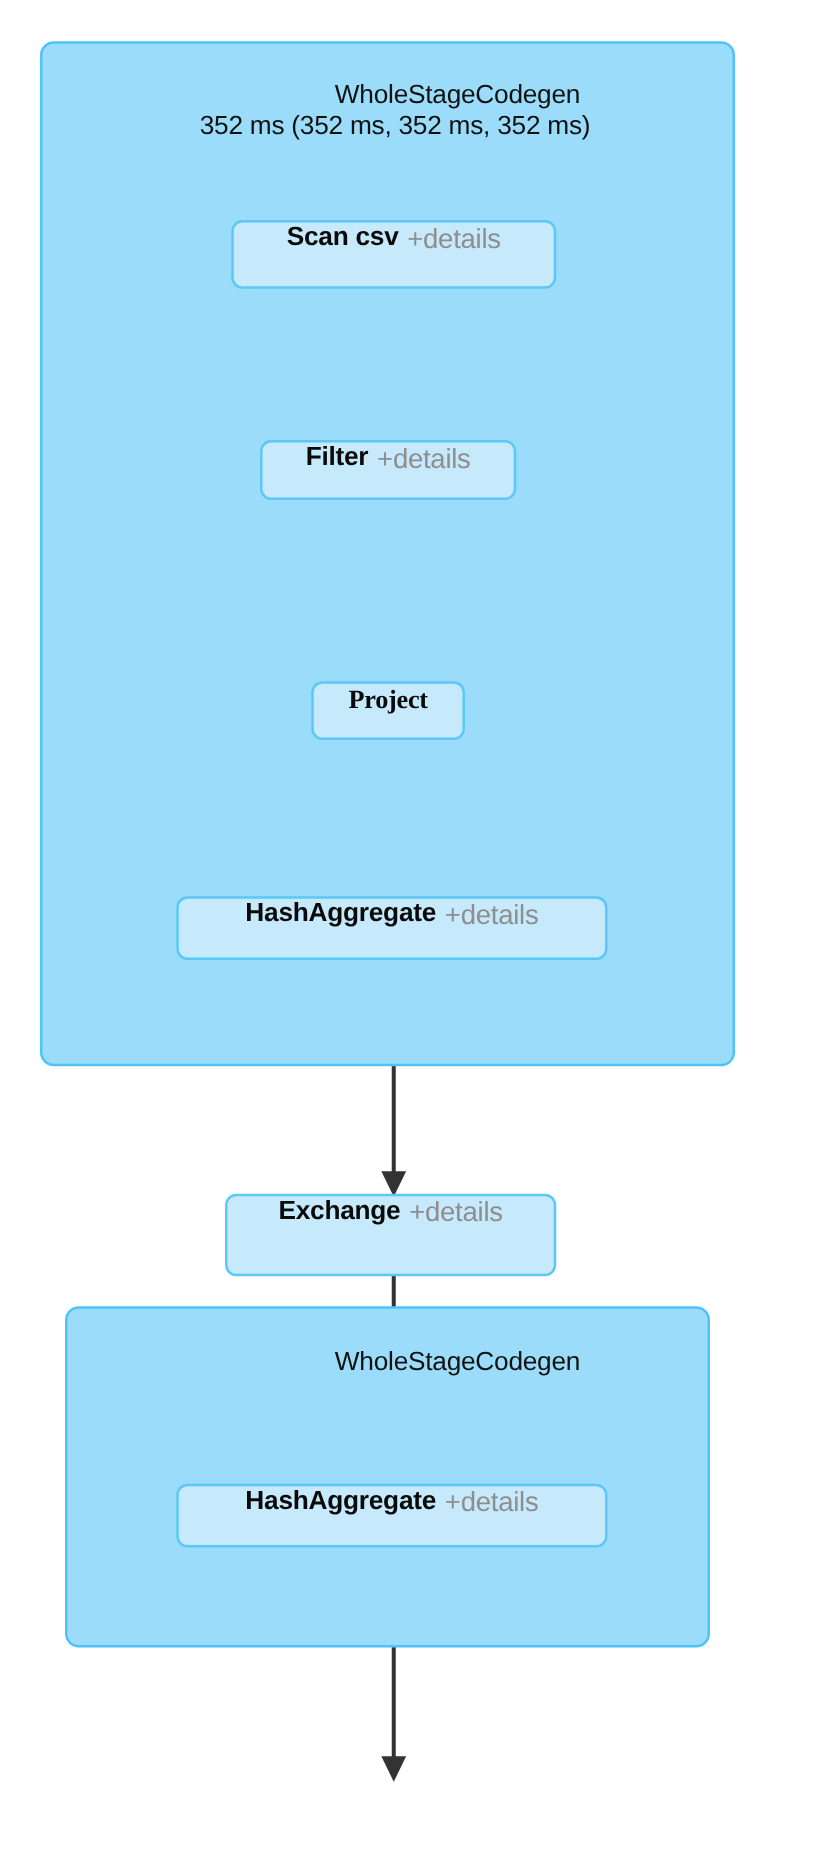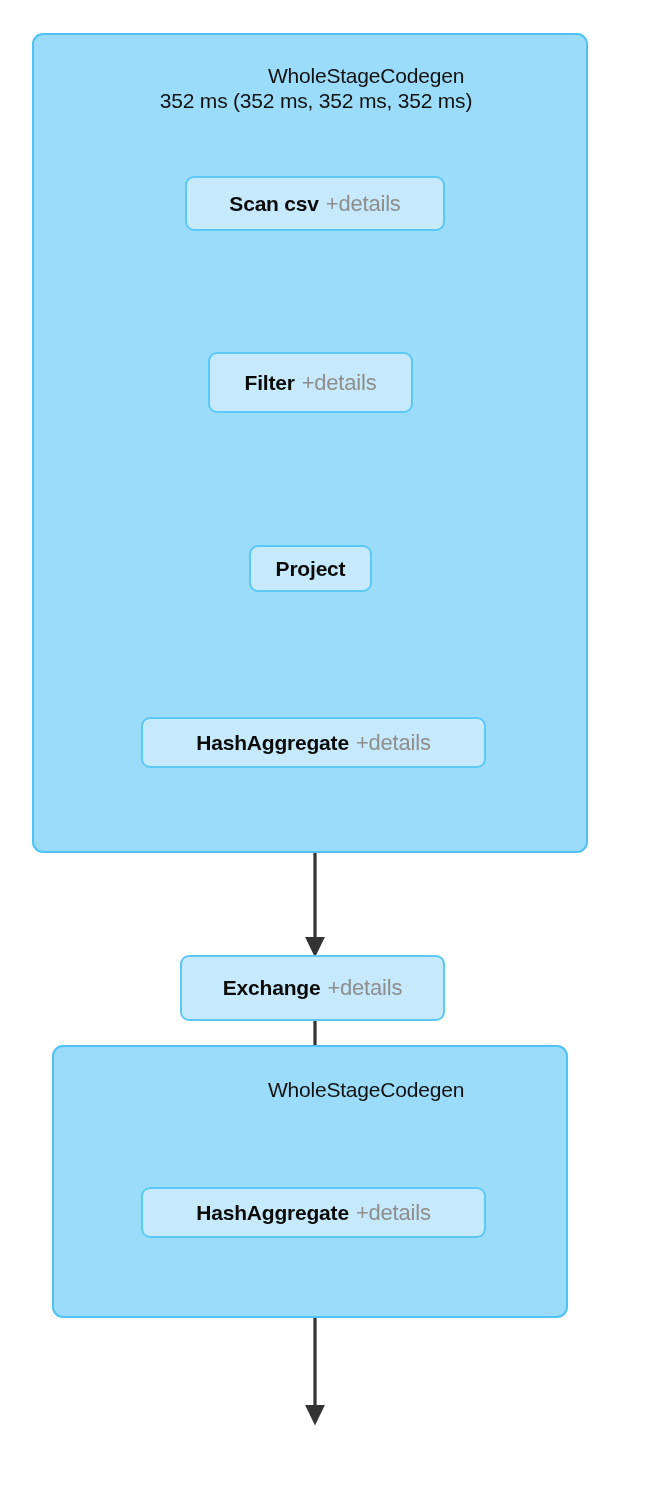--- a/index.html
+++ b/index.html
@@ -54,21 +54,20 @@
     letter-spacing: -0.2px;
     padding-left: 12px;
   }
   .node {
     position: absolute;
     background: #C6E9FB;
     border: 2px solid #5CC8F5;
     border-radius: 9px;
     box-sizing: border-box;
     display: flex;
-    align-items: center;
     justify-content: center;
     white-space: nowrap;
     z-index: 3;
   }
   .node-name {
     font-weight: bold;
     font-size: 21px;
     color: #0a0a0a;
     letter-spacing: -0.2px;
   }
@@ -113,26 +112,26 @@
   <div class="cluster-label" style="left:32px; width:556px; top:64px;">
     <span class="cluster-title">WholeStageCodegen</span>
     <span class="cluster-metrics">352 ms (352 ms, 352 ms, 352 ms)</span>
   </div>
 
   <div class="node" style="left:185px; top:176px; width:260px; height:55px;">
     <span class="node-name">Scan csv</span>
     <span class="node-details">+details</span>
   </div>
 
-  <div class="node" style="left:208px; top:352px; width:205px; height:61px;">
+  <div class="node" style="left:208px; top:352px; width:205px; height:48px;">
     <span class="node-name">Filter</span>
     <span class="node-details">+details</span>
   </div>
 
-  <div class="node" style="left:249px; top:545px; width:123px; height:47px;">
+  <div class="node" style="left:249px; top:545px; width:123px; height:47px;font-family:Liberation Serif, serif;">
     <span class="node-name">Project</span>
 
   </div>
 
   <div class="node" style="left:141px; top:717px; width:345px; height:51px;">
     <span class="node-name">HashAggregate</span>
     <span class="node-details">+details</span>
   </div>
 
   <div class="node" style="left:180px; top:955px; width:265px; height:66px;">

